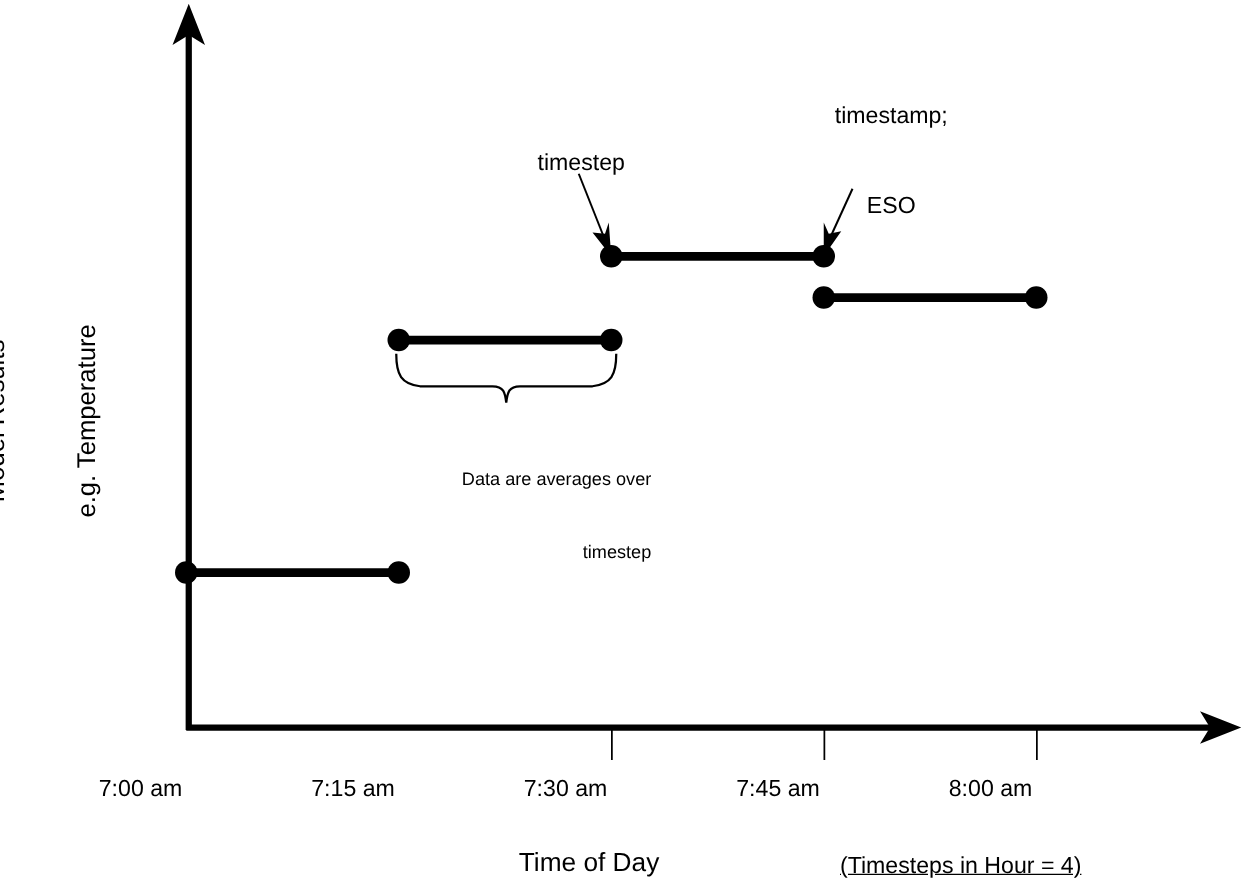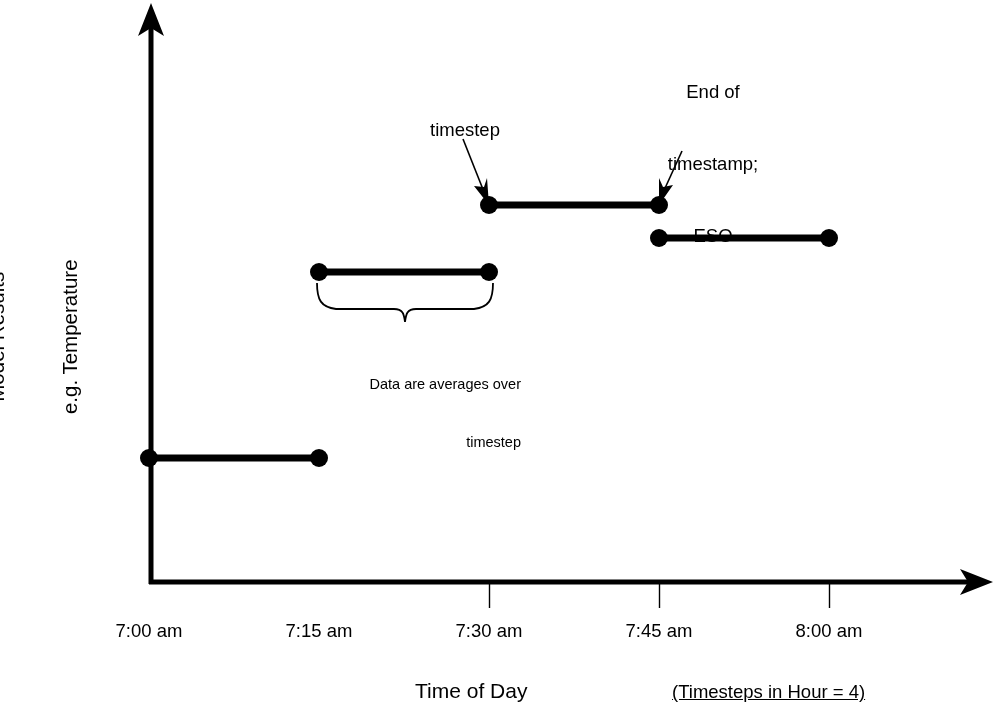--- a/index.html
+++ b/index.html
@@ -45,21 +45,20 @@
     transform: rotate(-90deg);
     transform-origin: 50% 50%;
     text-align: center;
     font-size: 20.5px;
   }
   #y-axis-title div { display: block; }
 
   
   .tick-label {
     font-size: 18.5px;
-    text-align: center;
     width: 140px;
     top: 620px;
   }
   
   #x-axis-title {
     left: 415px;
     top: 679px;
     font-size: 21px;
   }
   #timesteps-note {
@@ -170,21 +169,20 @@
   <div class="txt tick-label" style="left:759px">8:00 am</div>
 
   <div class="txt" id="x-axis-title">Time of Day</div>
   <div class="txt" id="timesteps-note">(Timesteps in Hour = 4)</div>
 
   <div class="txt" id="callout-begin">
     <div>timestep</div>
   </div>
 
   <div class="txt" id="callout-end">
-    <div>End of</div>
     <div>timestamp;</div>
     <div>ESO</div>
   </div>
 
   <div class="txt" id="brace-note">
     <div>Data are averages over</div>
     <div>timestep</div>
   </div>
 
 </div>

